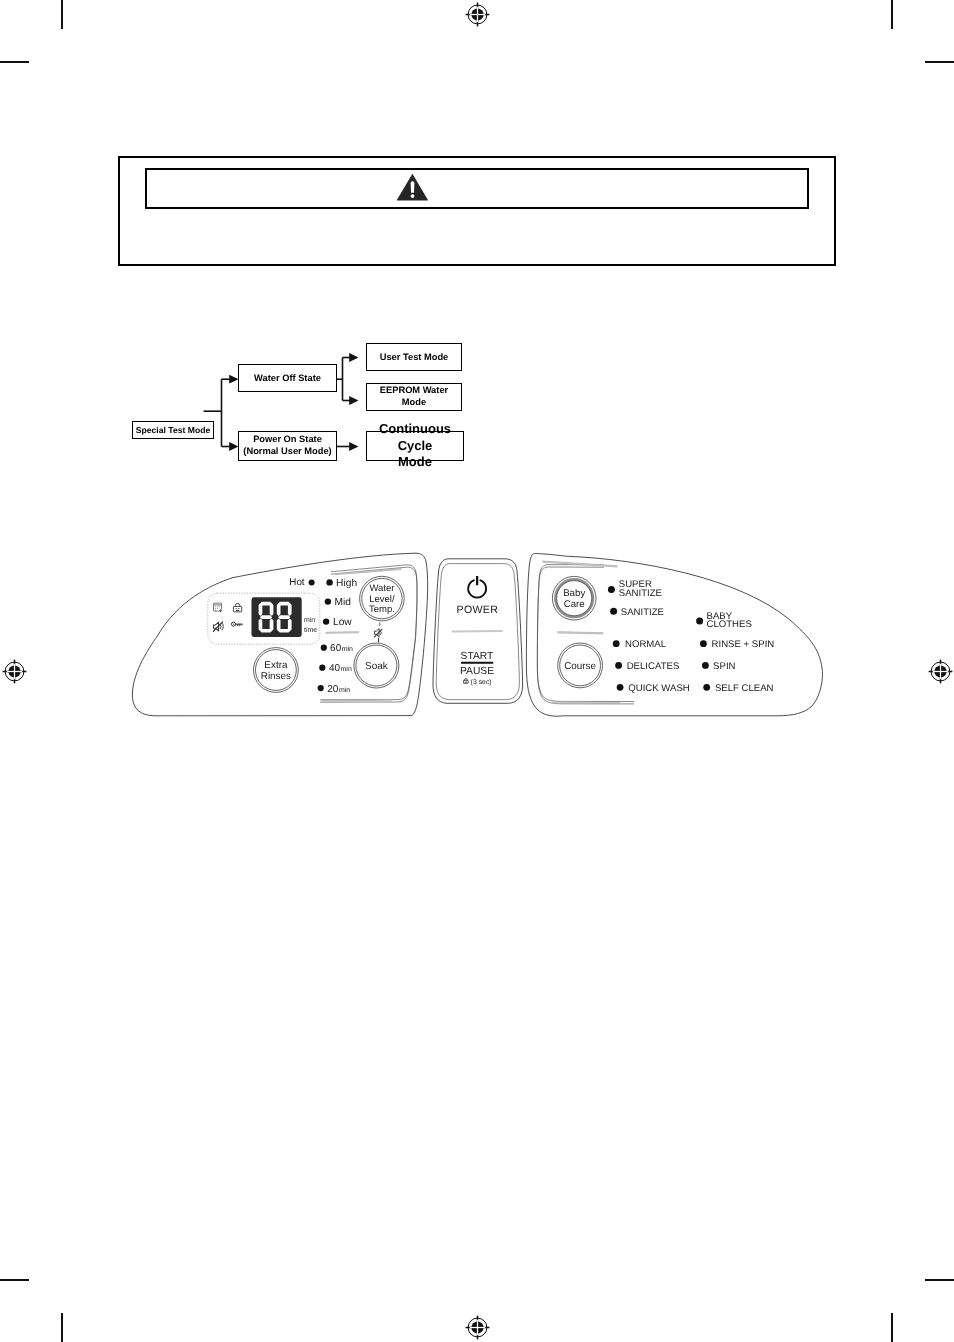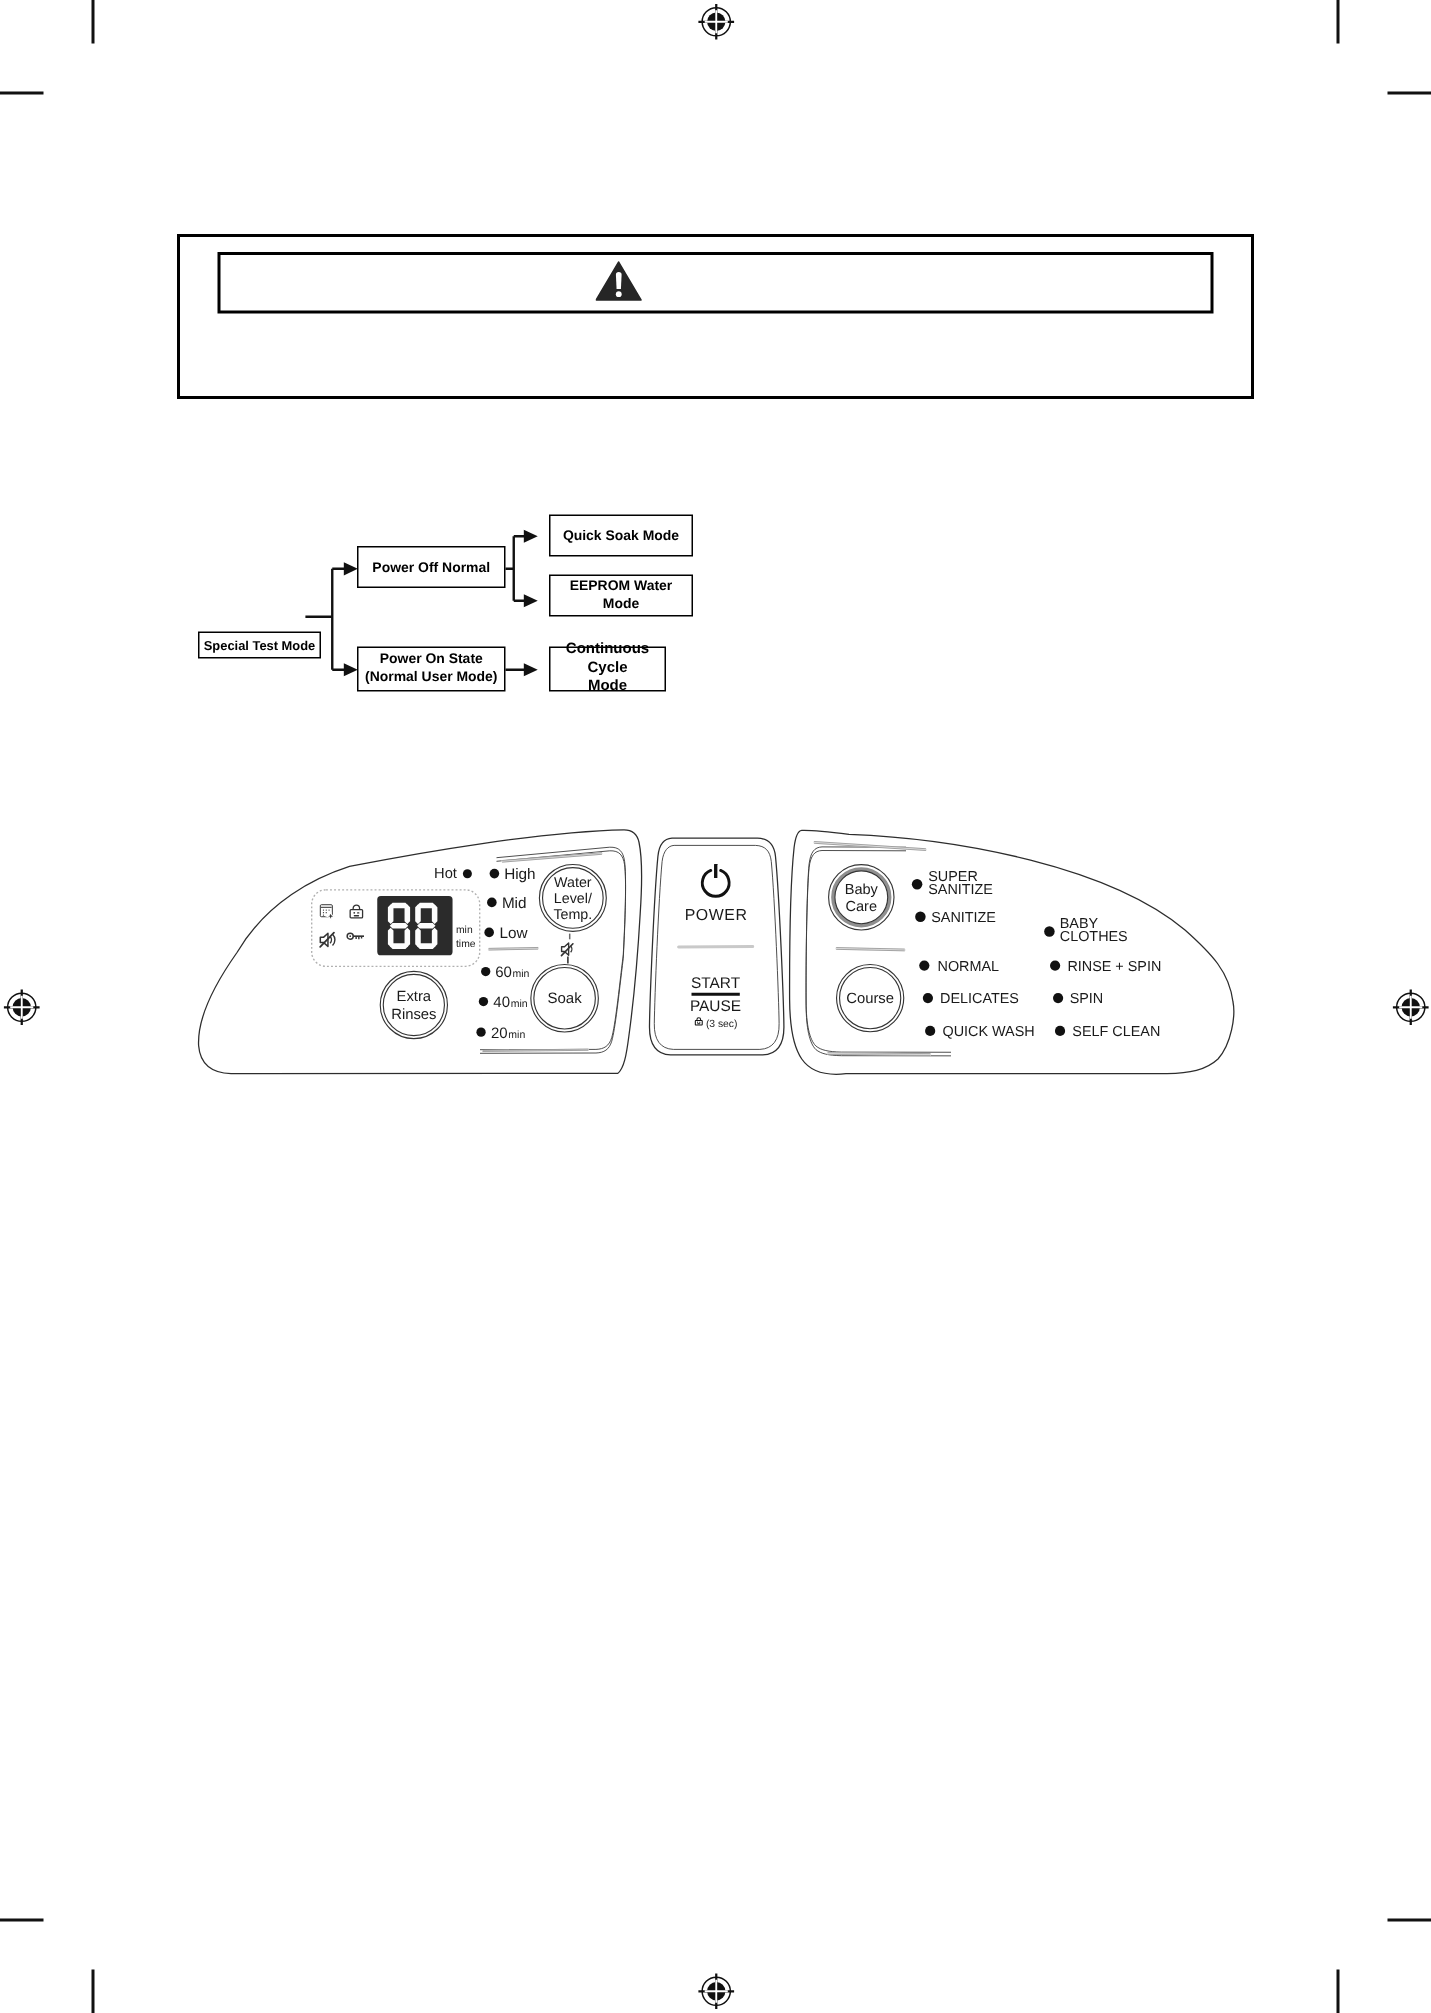--- a/index.html
+++ b/index.html
@@ -104,27 +104,27 @@
       </g>
       <g fill="#111">
         <path d="M118.5 49.2 L109.2 44.8 L109.2 53.6 Z"></path>
         <path d="M118.5 116.5 L109.2 112.1 L109.2 120.9 Z"></path>
         <path d="M238.5 27.5 L229.2 23.1 L229.2 31.9 Z"></path>
         <path d="M238.5 70.5 L229.2 66.1 L229.2 74.9 Z"></path>
         <path d="M238.5 116.5 L229.2 112.1 L229.2 120.9 Z"></path>
       </g>
     </svg>
     <div class="fbox" style="left:12px;top:71px;width:82px;height:18px;font-size:8.6px;margin-top:20px;">Special Test Mode</div>
-    <div class="fbox" style="left:118px;top:34px;width:99px;height:28px;font-size:9.3px;">Power Off Normal</div>
+    <div class="fbox" style="left:118px;top:34px;width:99px;height:28px;font-size:9.3px;">Water Off State</div>
     <div class="fbox" style="left:118px;top:101px;width:99px;height:30px;font-size:9.3px;line-height:1.28;">Power On State
 (Normal User Mode)</div>
-    <div class="fbox" style="left:246px;top:13px;width:96px;height:28px;font-size:9.3px;">Quick Soak Mode</div>
+    <div class="fbox" style="left:246px;top:13px;width:96px;height:28px;font-size:9.3px;">User Test Mode</div>
     <div class="fbox" style="left:246px;top:53px;width:96px;height:28px;font-size:9.3px;line-height:1.28;">EEPROM Water
 Mode</div>
-    <div class="fbox" style="left:246px;top:101px;width:78px;height:30px;font-size:10px;line-height:1.28;">Continuous Cycle
+    <div class="fbox" style="left:246px;top:101px;width:98px;height:30px;font-size:13px;line-height:1.28;">Continuous Cycle
 Mode</div>
   </div>
 
   <div id="panel">
     <svg width="712" height="186" viewBox="0 0 712 186">
       <g>
         <path class="pline" d="M288.0 8.2 C234.0 9.3 154.0 23.0 105.0 32.6 C82.0 40.0 50.0 56.0 30.0 90.0 C18.0 107.0 3.4 131.0 4.4 152.0 C5.4 164.0 12.0 170.3 26.0 170.8 L284.0 170.6 "></path>
         <path class="pline" d="M288.0 8.2 C293.5 8.2 296.8 10.8 298.0 16.5 C299.8 25.0 300.2 43.0 298.8 64.0 C297.2 92.0 293.8 127.0 291.2 146.0 C289.6 158.5 288.0 167.0 284.0 170.6 "></path>
         <path class="pthin" d="M203.0 26.8 L278.5 19.8 C284.8 19.6 287.4 22.6 288.4 29.2 C289.6 39.0 289.0 63.5 287.5 91.5 C284.4 117.0 282.2 138.5 279.8 146.8 C278.1 152.3 274.8 154.4 269.3 154.6 L192.0 154.8 "></path>
         <path class="pthin" d="M203.0 29.2 L278.5 22.2 C284.8 22.0 287.4 25.0 288.4 31.6 C289.6 41.4 289.0 65.9 287.5 93.9 C284.4 119.4 282.2 140.9 279.8 149.2 C278.1 154.7 274.8 156.8 269.3 157.0 L192.0 157.2 "></path>

